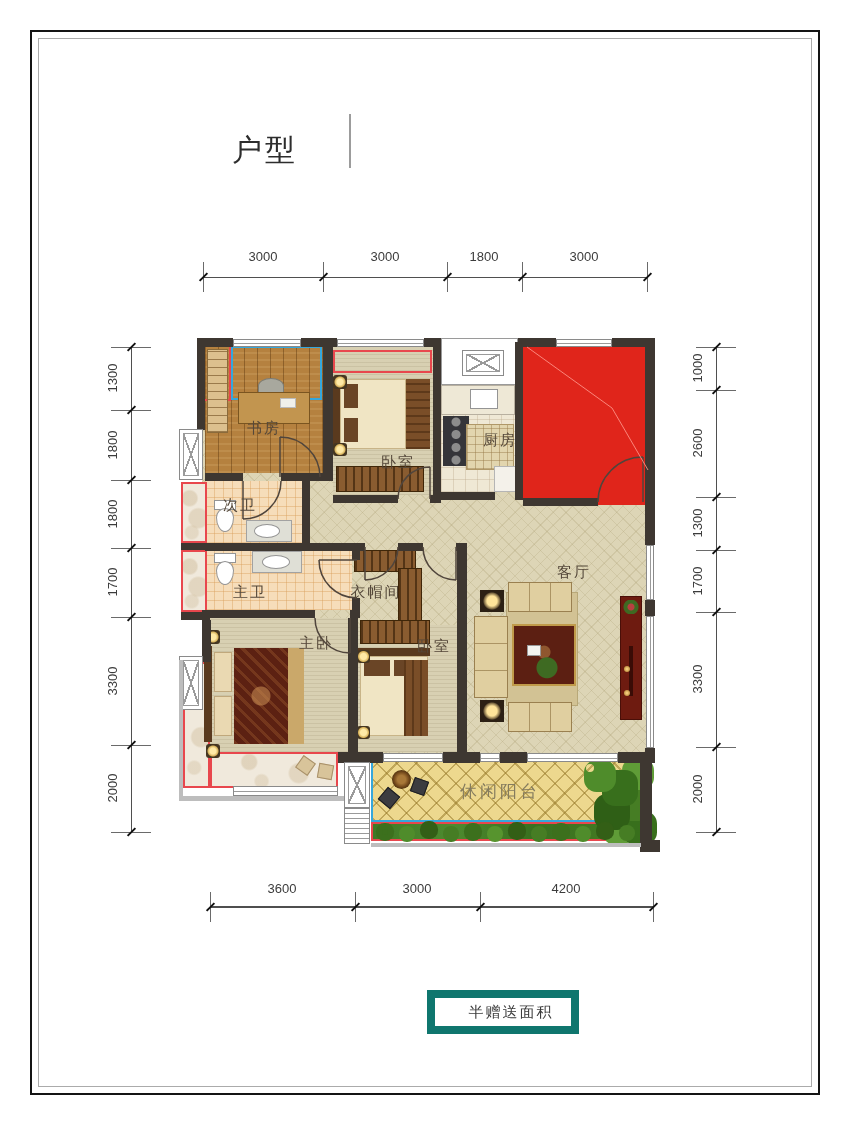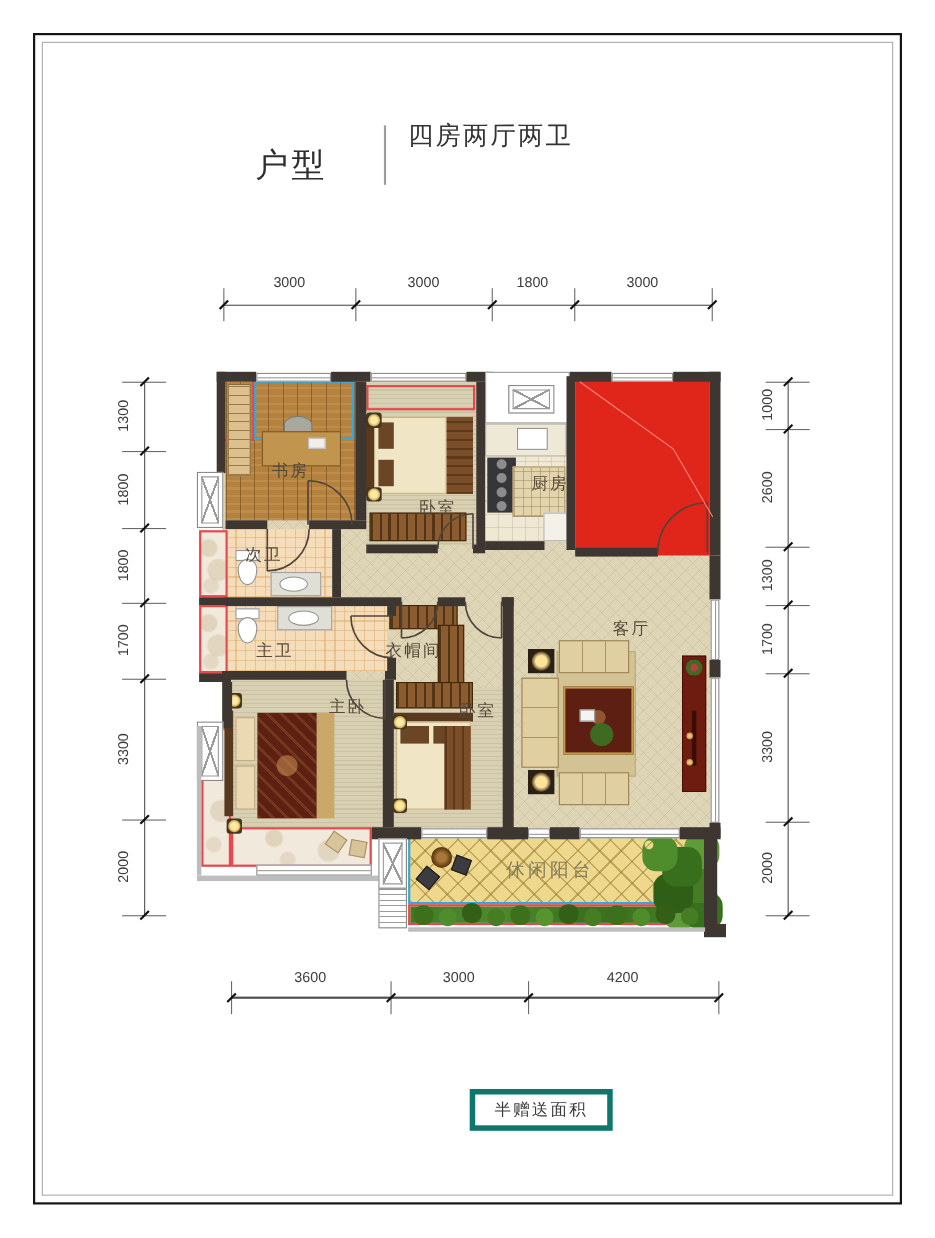--- a/index.html
+++ b/index.html
@@ -69,32 +69,31 @@
   .ward{background:#8a5c30;background-image:repeating-linear-gradient(90deg,rgba(40,20,0,.55) 0 2px,transparent 2px 8px);border:1px solid #3f2608;}
   .lamp{position:absolute;border-radius:3px;background:radial-gradient(circle,#ffeaa6 0 3px,#d8b35c 5px,#453621 6px);}
   .wc-tank{position:absolute;background:#fff;border:1px solid #949494;}
   .wc-bowl{position:absolute;background:#fff;border:1px solid #949494;border-radius:50% 50% 50% 50%/40% 40% 60% 60%;}
   .sinkc{position:absolute;background:#dfdfd6;border:1px solid #a2a2a2;}
   .sinkb{position:absolute;background:#fff;border:1px solid #949494;border-radius:50%;}
   
   .legend-box{position:absolute;width:120px;height:28px;display:flex;align-items:center;justify-content:center;
               font:15px "Liberation Sans",sans-serif;color:#3a3a3a;letter-spacing:2px;background:#fff;}
   .legend-full{border:2px solid #e8474d;}
-  .legend-half{border:5px solid #0f766e;}
+  .legend-half{border:8px solid #0f766e;padding-left:16px;}
 </style>
 </head>
 <body>
 
 <div class="page">
   <div class="frame-outer"></div>
   <div class="frame-inner"></div>
 
   <div class="title-suffix">户型</div>
   <div class="title-divider"></div>
-  <div class="spec1">四房两厅两卫</div>
 
   <div class="dline" style="left:203px;top:277px;width:444px;height:1px"></div>
   <div class="dline" style="left:210px;top:906px;width:443px;height:2px"></div>
   <div class="dline" style="left:131px;top:347px;width:1px;height:485px"></div>
   <div class="dline" style="left:716px;top:347px;width:1px;height:485px"></div>
 
   <div class="tk" style="left:203px;top:262px;width:1px;height:30px"></div>
   <div class="tk" style="left:323px;top:262px;width:1px;height:30px"></div>
   <div class="tk" style="left:447px;top:262px;width:1px;height:30px"></div>
   <div class="tk" style="left:522px;top:262px;width:1px;height:30px"></div>

